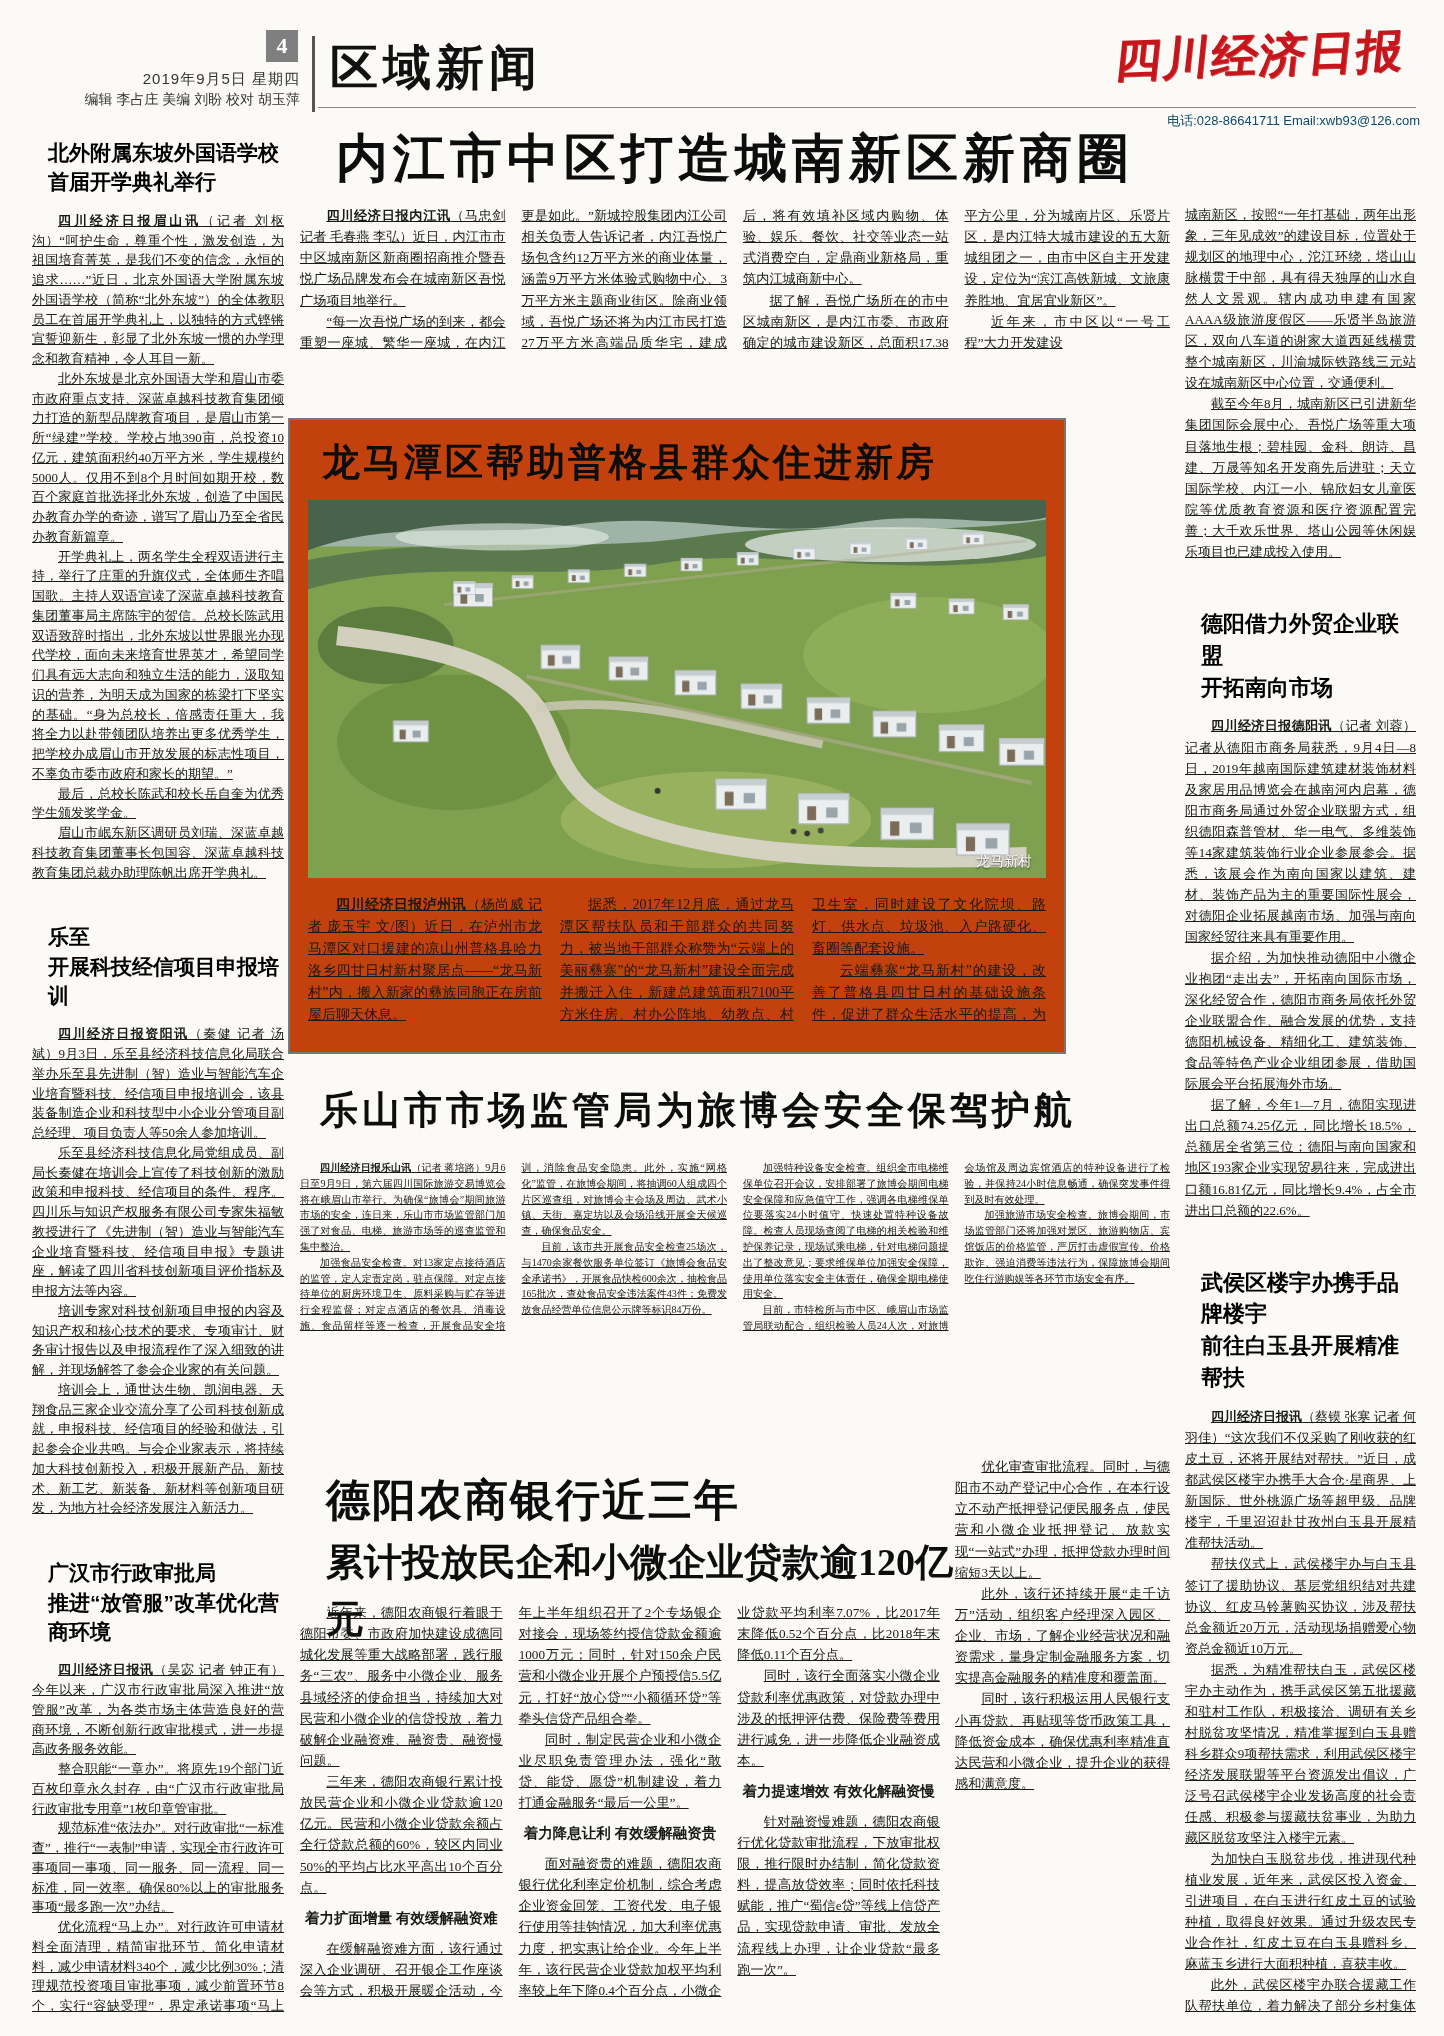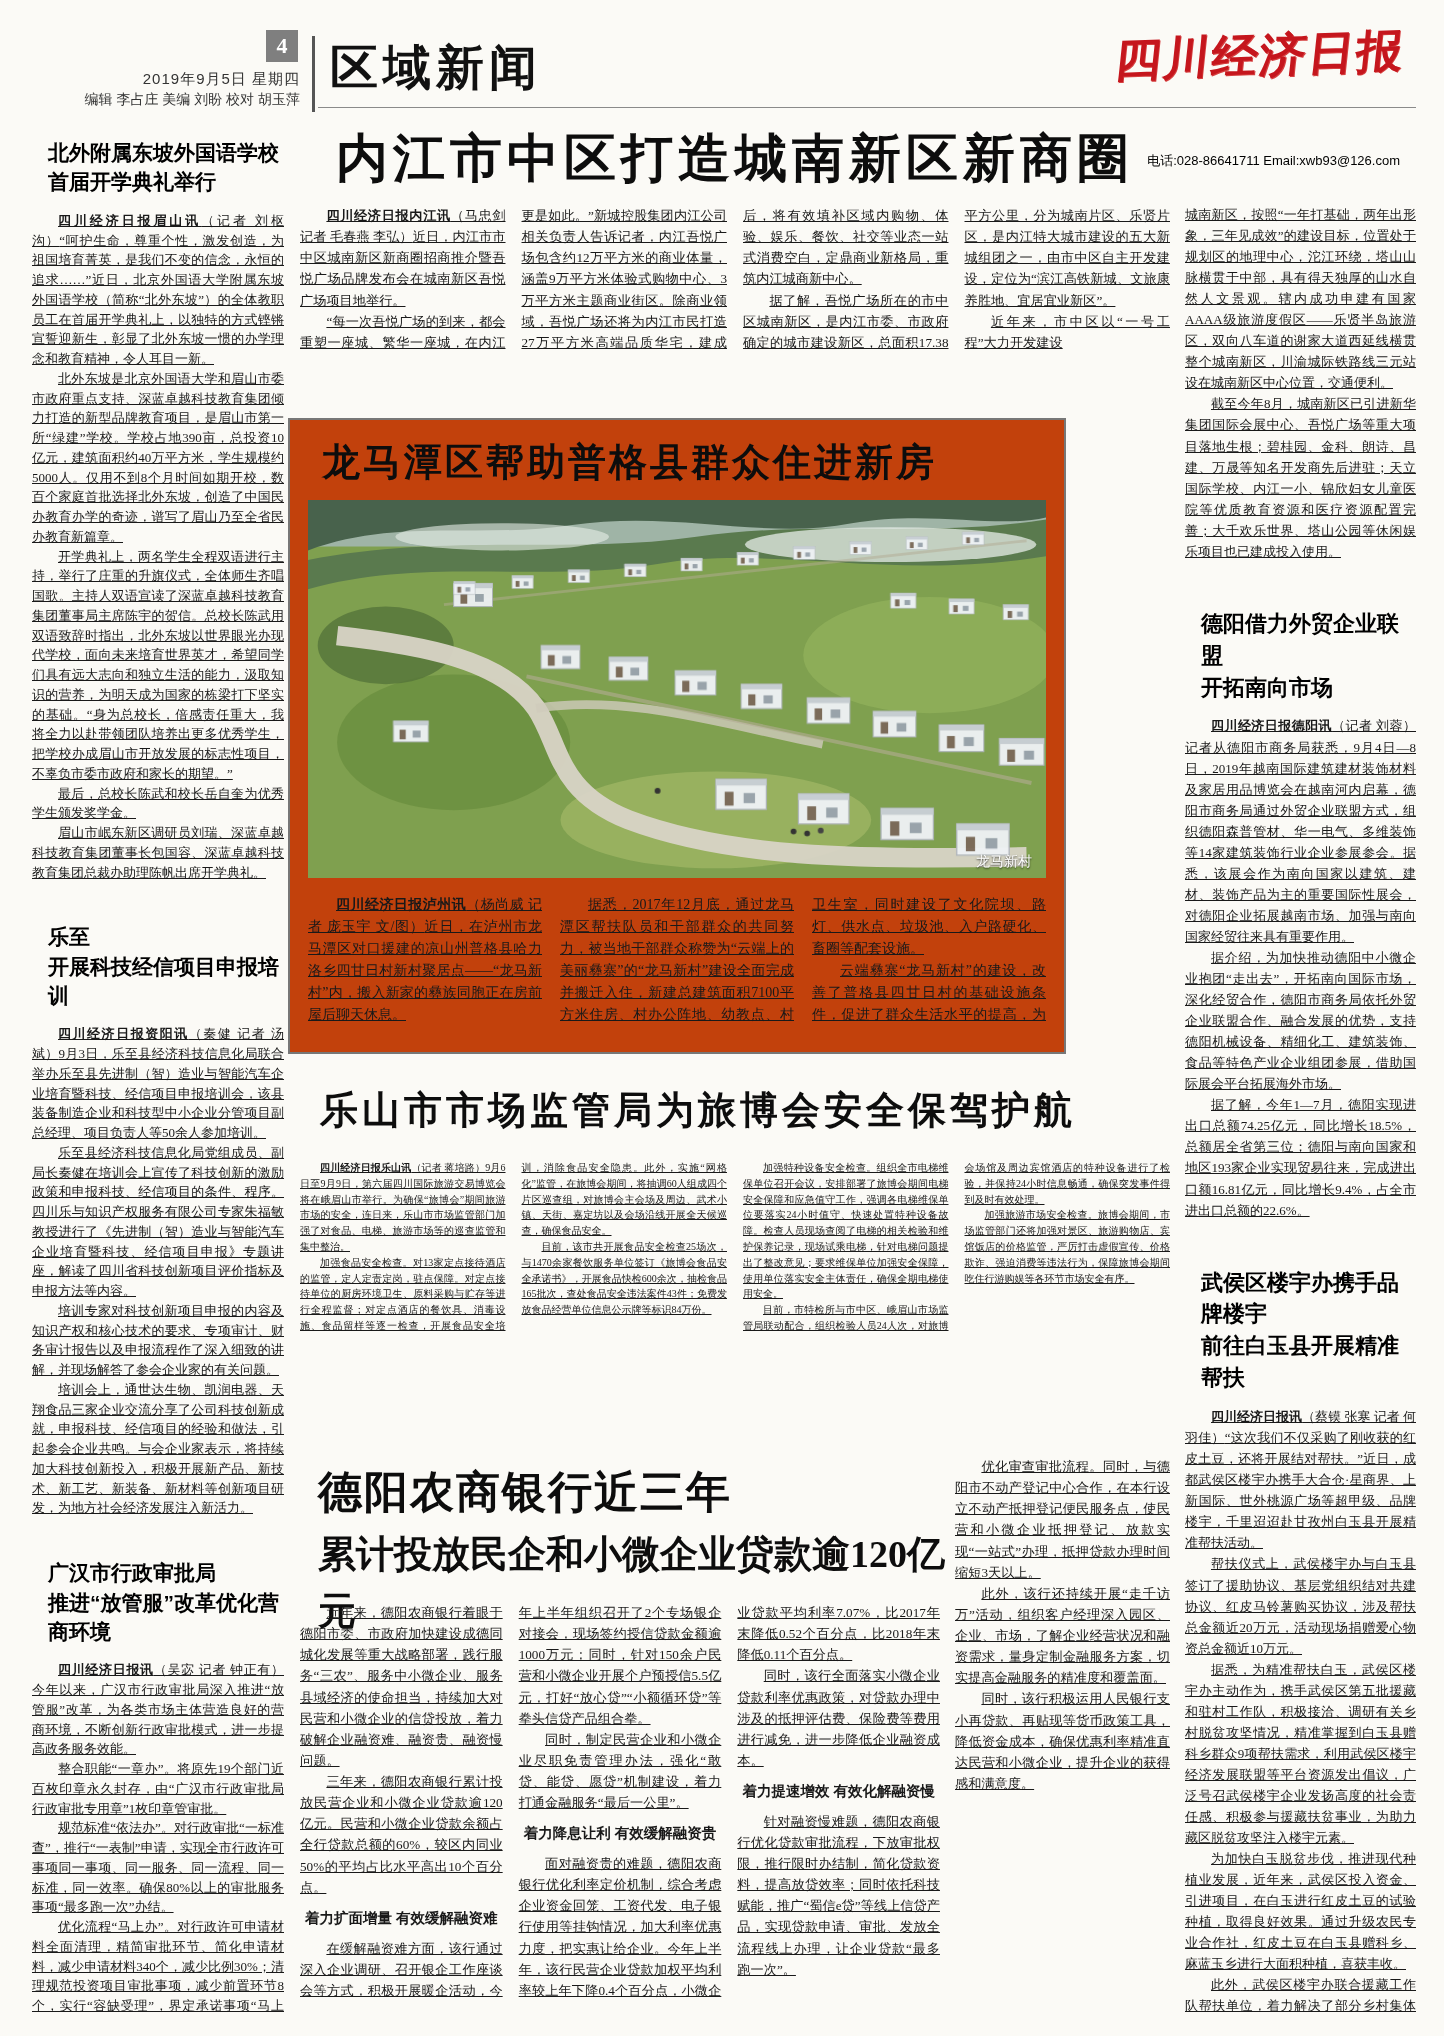--- a/index.html
+++ b/index.html
@@ -28,22 +28,22 @@
     font:900 48px/1 "Liberation Sans",sans-serif; letter-spacing:5px; color:#111;
   }
   .hdr-logo {
     position:absolute; right:40px; top:32px;
     font:900 46px/1 "DejaVu Serif",serif; color:#c5161d;
     transform:skewX(-8deg) rotate(-2deg); letter-spacing:2px;
     text-shadow:1px 1px 0 #d64040;
   }
   .hdr-rule { position:absolute; left:318px; top:107px; width:1098px; height:1px; background:#8a8a8a; }
   .hdr-contact {
-    position:absolute; right:44px; top:113px;
-    font:13px/1.3 "Liberation Sans",sans-serif; color:#000000;margin-top:40px;
+    position:absolute; right:24px; top:113px;
+    font:13px/1.3 "Liberation Sans",sans-serif; color:#0c4a6e;
   }
   
   p.np { margin:0; text-indent:2em; text-align:justify;text-decoration:underline; }
   .agency { font-weight:bold; }
   .names { font-weight:normal; }
   
   .left-rail {
     position:absolute; left:32px; top:138px; width:252px; height:1878px; overflow:hidden;
   }
   .left-rail article { margin-bottom:40px; }
@@ -84,21 +84,21 @@
   .leshan-headline {
     position:absolute; left:20px; top:962px; margin:0;
     font:900 38px/1.2 "Liberation Serif",serif; letter-spacing:4px; color:#0d0d0d;
   }
   .leshan-cols {
     position:absolute; left:0; top:1034px; width:870px; height:282px; overflow:hidden;
     column-count:4; column-gap:16px; font-size:10px; line-height:1.58;
   }
   
   .bank-headline {
-    position:absolute; left:14px; top:1330px; width:660px; margin:4px;
+    position:absolute; left:14px; top:1330px; width:660px; margin:12px;
     font:900 44px/1.5 "Liberation Serif",serif; letter-spacing:2px; color:#0d0d0d;
   }
   .bank-headline .hl2 { font-size:38px; letter-spacing:0; display:block; }
   .bank-side {
     position:absolute; left:655px; top:1330px; width:215px; height:552px; overflow:hidden;
     font-size:13.2px; line-height:1.6;
   }
   .bank-cols {
     position:absolute; left:0; top:1476px; width:640px; height:408px; overflow:hidden;
     column-count:3; column-gap:16px; font-size:13.2px; line-height:1.6;

